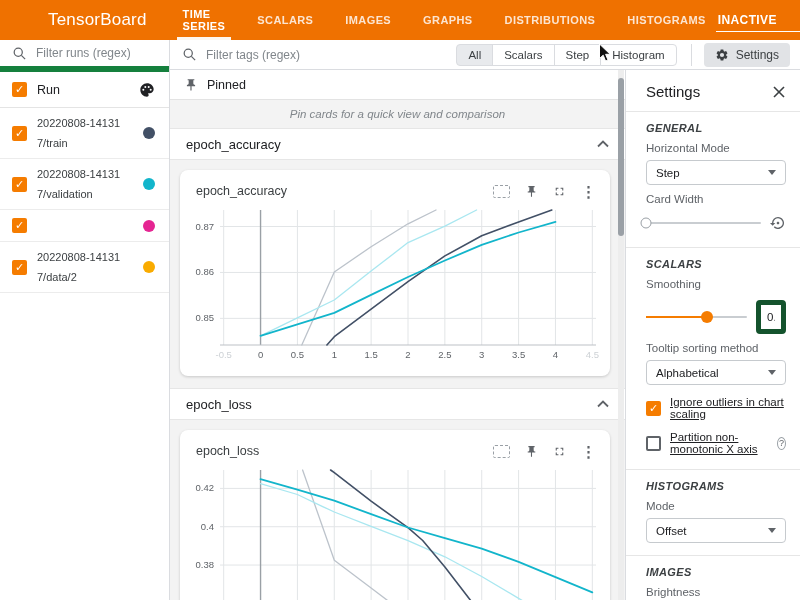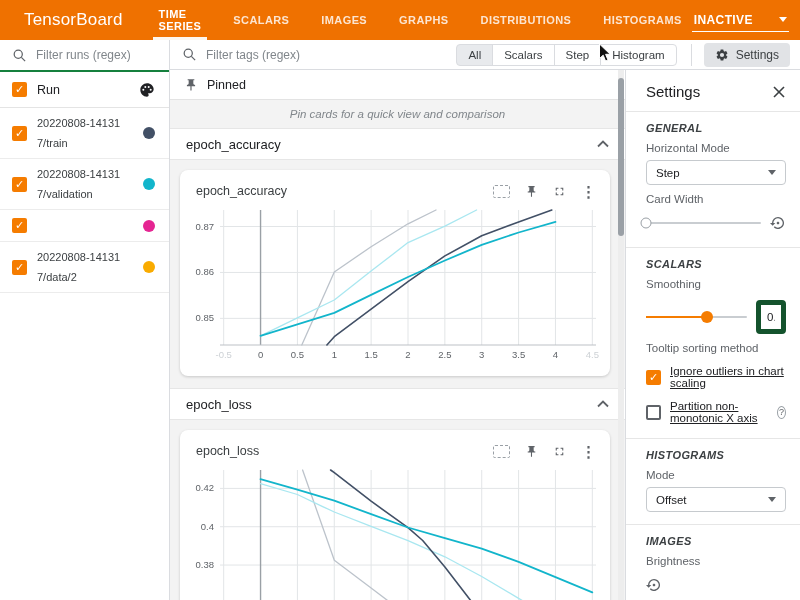--- a/index.html
+++ b/index.html
@@ -1,40 +1,40 @@
 <!DOCTYPE html>
 <html><head>
 <meta charset="utf-8">
 <style>
   * { margin:0; padding:0; box-sizing:border-box; }
   html,body { width:800px; height:600px; overflow:hidden; background:#fff;
     font-family:"Liberation Sans", sans-serif; }
   .app { width:800px; height:600px; display:flex; flex-direction:column; position:relative; }
 
   
-  .header { height:40px; background:#ef7100; display:flex; align-items:stretch; color:#fff; flex:0 0 40px; }
+  .header { height:40px; background:#ef7100; display:flex; align-items:stretch; color:#fff; flex:0 0 40px;padding-left:24px; }
   .logo { font-size:17px; font-weight:500; padding:0 26px 0 24px; display:flex; align-items:center; letter-spacing:.2px; }
   .tabs { display:flex;gap:12px; }
   .tab { display:flex; align-items:center; padding:0 10px; font-size:11px; font-weight:bold;
     letter-spacing:.4px; color:rgba(255,255,255,.82); position:relative; cursor:pointer; }
   .tab.active { color:#fff; }
   .tab.active::after { content:""; position:absolute; left:4px; right:4px; bottom:0; height:3px; background:#fdf6ee; }
   .hspacer { flex:1; }
   .status-select { display:flex; align-items:center; gap:26px; font-size:12px; font-weight:bold; letter-spacing:.4px;
     border-bottom:1px solid #fff; margin:10px 8px 8px 0; padding:0 2px 2px 2px; cursor:pointer; }
   .caret-down { width:0; height:0; border-left:4px solid transparent; border-right:4px solid transparent; border-top:5px solid #fff; }
   .hdr-icons { display:flex; align-items:center; gap:6px; padding-right:12px; }
   .hdr-icon { width:30px; height:30px; display:flex; align-items:center; justify-content:center; cursor:pointer; }
 
   
   .body { flex:1; display:flex; min-height:0; }
 
   
   .sidebar { width:170px; flex:0 0 170px; background:#fff; border-right:1px solid #dadce0; display:flex; flex-direction:column; }
-  .side-search { height:32px; display:flex; align-items:center; gap:9px; padding:0 12px; border-bottom:2px solid #15803d; }
+  .side-search { height:32px; display:flex; align-items:center; gap:9px; padding:0 12px; border-bottom:6px solid #15803d; }
   .placeholder { color:#80868b; font-size:12px; }
   .run-header { height:36px; display:flex; align-items:center; padding:0 14px 0 12px; border-bottom:1px solid #e4e4e4; }
   .run-row { display:flex; align-items:center; padding:5px 14px 5px 12px; border-bottom:1px solid #ececec; min-height:32px; }
   .cb { width:15px; height:15px; border-radius:2px; flex:0 0 15px; display:flex; align-items:center; justify-content:center; cursor:pointer; }
   .cb.checked { background:#f57c00; color:#fff; font-size:11px; line-height:1; }
   .cb.unchecked { background:#fff; border:2px solid #5f6368; }
   .run-name { font-size:12.5px; color:#202124; margin-left:10px; }
   .run-label { font-size:11px; line-height:20px; color:#3c4043; margin-left:10px; width:84px; word-break:break-all; }
   .run-dot { width:12px; height:12px; border-radius:50%; margin-left:auto; flex:0 0 12px; }
 
@@ -391,20 +391,24 @@
             <div class="psec-title">SCALARS</div>
             <div class="plbl">Smoothing</div>
             <div class="slider-row">
               <div class="slider">
                 <span class="fill" style="width:60%"></span>
                 <span class="knob" style="left:60%"></span>
               </div>
               <input class="num-input" value="0.6" style="">
             </div>
             <div class="plbl">Tooltip sorting method</div>
+            <div class="pselect">
+              <span>Alphabetical</span>
+              <span class="caret"></span>
+            </div>
             <div class="check-row">
               <div class="cb checked">✓</div>
               <span class="check-label">Ignore outliers in chart scaling</span>
             </div>
             <div class="check-row">
               <div class="cb unchecked"></div>
               <span class="check-label">Partition non-monotonic X axis</span>
               <span class="help-circle">?</span>
             </div>
           </div>

